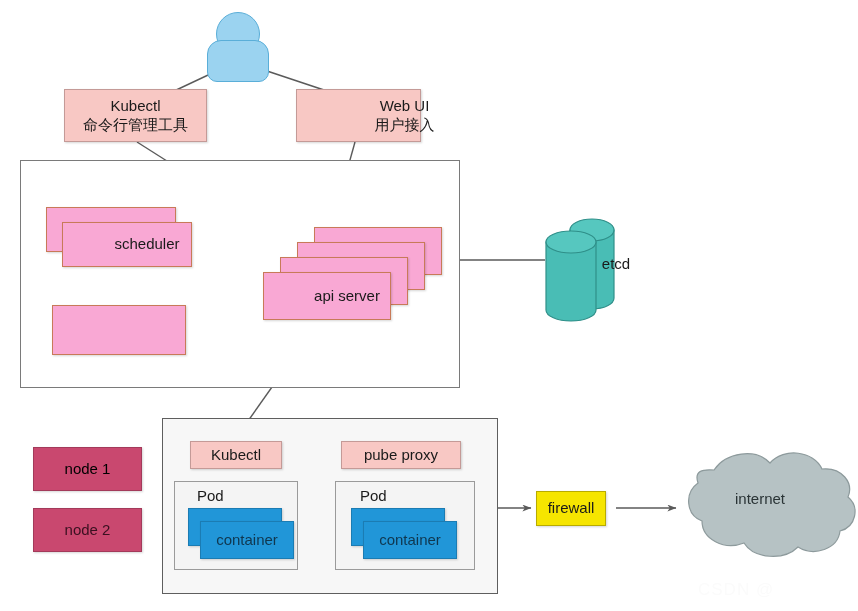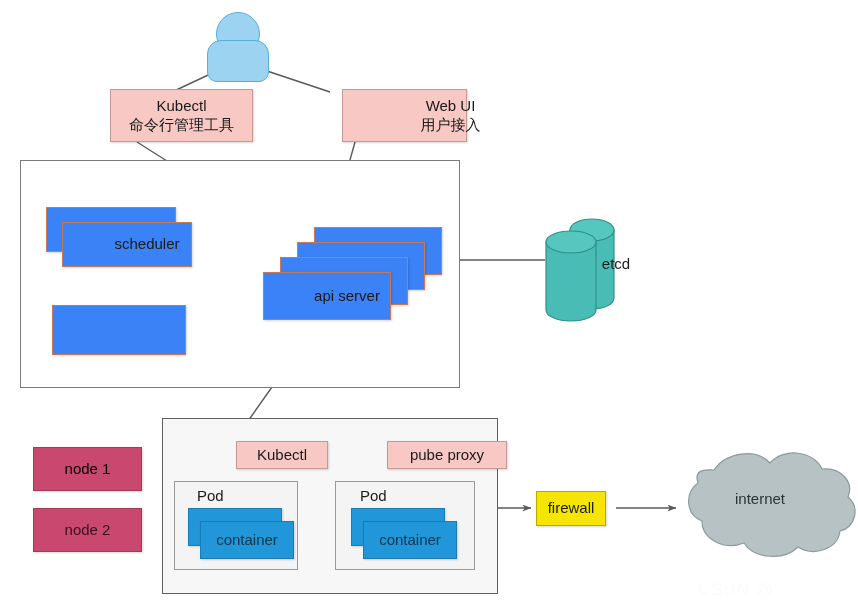--- a/index.html
+++ b/index.html
@@ -43,22 +43,22 @@
   .frame-pod {
     border: 1px solid #9a9a9a;
     background: #f4f4f4;
   }
 
   
   .blk {
     border: 1px solid #8a8a8a;
     box-shadow: 1px 1px 2px rgba(0,0,0,0.16);
   }
-  .blk-orange { background: #3b82f6; border-color: #c87a58; padding-left: 40px; }
-  .blk-pink   { background: #f8c8c4; border-color: #c49a97; margin-left: 46px; }
+  .blk-orange { background: #f9a8d4; border-color: #c87a58; padding-left: 40px; }
+  .blk-pink   { background: #f8c8c4; border-color: #c49a97; }
   .blk-blue   { background: #2196d8; border-color: #1b7cb3; }
   .blk-crimson{ background: #c9486f; border-color: #a33a5a; }
   .blk-yellow { background: #f6e500; border-color: #b8ab00; }
 
   .blk-orange .boxlabel, .blk-pink .boxlabel { color: #1a1a1a; }
   .blk-blue   { color: #10374f; }
   .blk-crimson{ color: #3a1020; }
   .blk-yellow { color: #1a1a1a; }
 
   .pod-title {

